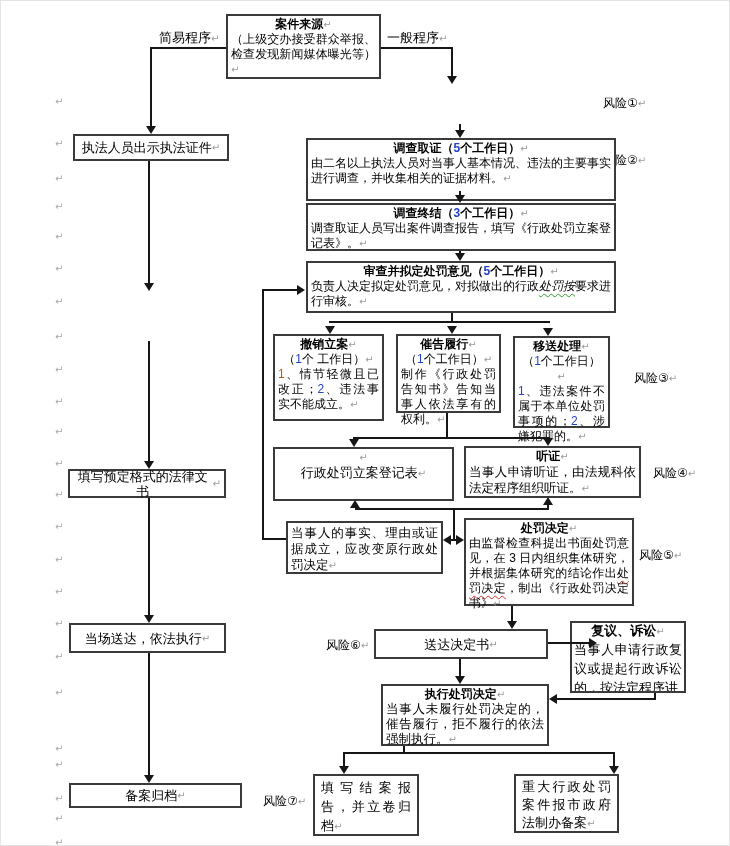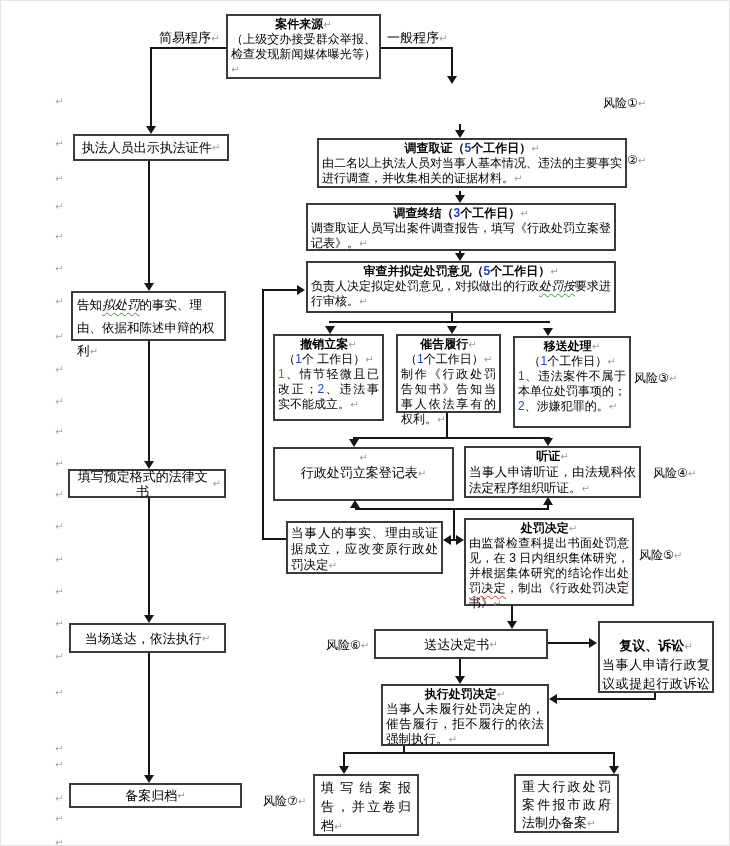--- a/index.html
+++ b/index.html
@@ -70,21 +70,21 @@
   <div class="risk" style="left:638px;top:546px"><span>风险⑤</span><span class="cr">↵</span></div>
   <div class="risk" style="left:325px;top:636px"><span>风险⑥</span><span class="cr">↵</span></div>
   <div class="risk" style="left:262px;top:792px"><span>风险⑦</span><span class="cr">↵</span></div>
 
   <div class="box" style="left:225px;top:13px;width:155px;height:65px">
     <div class="tc bold"><span>案件来源</span><span class="cr">↵</span></div>
     <div class="jus"><span>（上级交办接受群众举报、检查发现新闻媒体曝光等）</span><span class="cr">↵</span></div>
   </div>
 
 
-  <div class="box" style="left:316px;top:137px;width:310px;height:50px">
+  <div class="box" style="left:305px;top:137px;width:310px;height:63px">
     <div class="tc bold"><span>调查取证（</span><span class="nb">5</span><span>个工作日）</span><span class="cr">↵</span></div>
     <div class="jus"><span>由二名以上执法人员对当事人基本情况、违法的主要事实进行调查，并收集相关的证据材料。</span><span class="cr">↵</span></div>
   </div>
 
   <div class="box" style="left:305px;top:202px;width:310px;height:48px">
     <div class="tc bold"><span>调查终结（</span><span class="nb">3</span><span>个工作日）</span><span class="cr">↵</span></div>
     <div class="jus"><span>调查取证人员写出案件调查报告，填写《行政处罚立案登记表》。</span><span class="cr">↵</span></div>
   </div>
 
   <div class="box" style="left:305px;top:260px;width:310px;height:52px">
@@ -97,21 +97,21 @@
     <div class="tc"><span>（</span><span class="nb">1</span><span>个 工作日）</span><span class="cr">↵</span></div>
     <div class="jus"><span class="no">1</span><span>、情节轻微且已改正；</span><span class="nb">2</span><span>、违法事实不能成立。</span><span class="cr">↵</span></div>
   </div>
 
   <div class="box" style="left:395px;top:333px;width:105px;height:79px">
     <div class="tc bold"><span>催告履行</span><span class="cr">↵</span></div>
     <div class="tc"><span>（</span><span class="nb">1</span><span>个工作日）</span><span class="cr">↵</span></div>
     <div class="jus"><span>制作《行政处罚告知书》告知当事人依法享有的权利。</span><span class="cr">↵</span></div>
   </div>
 
-  <div class="box" style="left:512px;top:335px;width:118px;height:92px">
+  <div class="box" style="left:512px;top:335px;width:97px;height:92px">
     <div class="tc bold"><span>移送处理</span><span class="cr">↵</span></div>
     <div class="tc"><span>（</span><span class="nb">1</span><span>个工作日）</span><span class="cr">↵</span></div>
     <div class="jus"><span class="nb">1</span><span>、违法案件不属于本单位处罚事项的；</span><span class="nb">2</span><span>、涉嫌犯罪的。</span><span class="cr">↵</span></div>
   </div>
 
   <div class="box" style="left:272px;top:446px;width:181px;height:54px">
     <div class="tc"><span class="cr">↵</span></div>
     <div class="tc f13"><span>行政处罚立案登记表</span><span class="cr">↵</span></div>
   </div>
 
@@ -127,21 +127,21 @@
   <div class="box" style="left:463px;top:517px;width:170px;height:88px">
     <div class="tc bold"><span>处罚决定</span><span class="cr">↵</span></div>
     <div class="jus"><span>由监督检查科提出书面处罚意见，在 3 日内组织集体研究，并根据集体研究的结论作出</span><span class="wr">处罚决定</span><span>，制出《行政处罚决定书》</span><span class="cr">↵</span></div>
   </div>
 
   <div class="box flexc f13" style="left:373px;top:628px;width:174px;height:30px">
     <span>送达决定书</span>
       <span class="cr">↵</span>
   </div>
 
-  <div class="box" style="left:597px;top:620px;width:116px;height:72px;overflow:hidden;font-size:13px;line-height:19px;padding:15px 2px">
+  <div class="box" style="left:569px;top:620px;width:116px;height:72px;overflow:hidden;font-size:13px;line-height:19px;padding:0 2px">
     <div class="tc bold" style="line-height:16px"><span>复议、诉讼</span><span class="cr">↵</span></div>
     <div class="jus"><span>当事人申请行政复议或提起行政诉讼的，按法定程序讲</span></div>
   </div>
 
   <div class="box jus" style="left:312px;top:773px;width:106px;height:62px;font-size:13px;line-height:19px;padding:2px 6px">
     <span>填写结案报告，并立卷归档</span><span class="cr">↵</span>
   </div>
 
   <div class="box" style="left:380px;top:683px;width:168px;height:62px">
     <div class="tc bold"><span>执行处罚决定</span><span class="cr">↵</span></div>
@@ -150,23 +150,20 @@
 
   <div class="box jus" style="left:513px;top:773px;width:105px;height:59px;font-size:13px;line-height:18px;padding:2px 6px">
     <span>重大行政处罚案件报市政府法制办备案</span><span class="cr">↵</span>
   </div>
 
   <div class="box flexc f13" style="left:72px;top:133px;width:156px;height:27px">
     <span>执法人员出示执法证件</span>
       <span class="cr">↵</span>
   </div>
 
-  <div class="box" style="left:70px;top:290px;width:155px;height:50px;font-size:12.5px;line-height:23px;padding:1px 4px">
-    <span>告知</span><span class="wg">拟处罚</span><span>的事实、理由、依据和陈述申辩的权利</span><span class="cr">↵</span>
-  </div>
 
   <div class="box flexc f13" style="left:67px;top:468px;width:158px;height:29px">
     <span>填写预定格式的法律文书</span>
       <span class="cr">↵</span>
   </div>
 
   <div class="box flexc f13" style="left:68px;top:622px;width:157px;height:30px">
     <span>当场送达，依法执行</span>
       <span class="cr">↵</span>
   </div>

